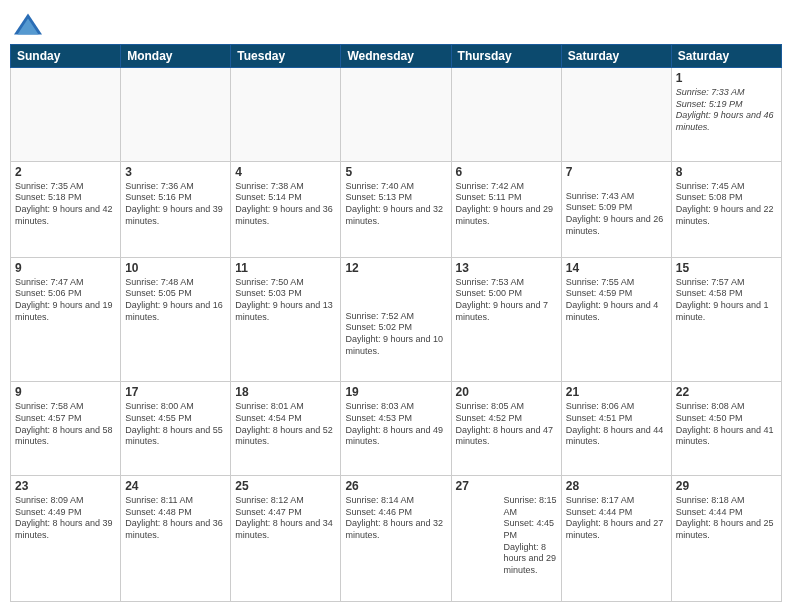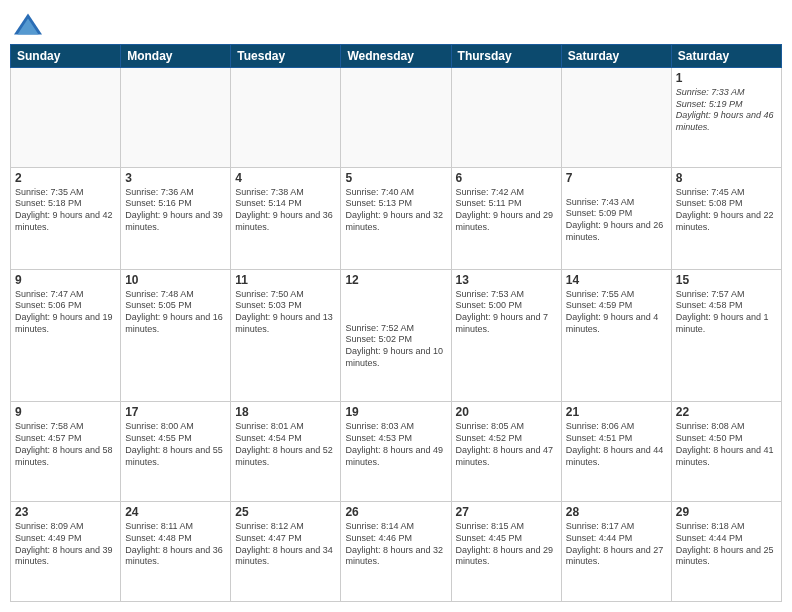--- a/index.html
+++ b/index.html
@@ -293,21 +293,21 @@
 Daylight: 8 hours and 34 minutes.</div>
           </td>
           <td>
             <span class="day-num">26</span>
             <div class="day-info" style="white-space: pre-line;">Sunrise: 8:14 AM
 Sunset: 4:46 PM
 Daylight: 8 hours and 32 minutes.</div>
           </td>
           <td>
             <span class="day-num">27</span>
-            <div class="day-info" style="white-space: pre-line;">Sunrise: 8:15 AM
+            <div class="day-info" style="white-space: pre-line; margin-left: 48px;">Sunrise: 8:15 AM
 Sunset: 4:45 PM
 Daylight: 8 hours and 29 minutes.</div>
           </td>
           <td>
             <span class="day-num">28</span>
             <div class="day-info" style="white-space: pre-line;">Sunrise: 8:17 AM
 Sunset: 4:44 PM
 Daylight: 8 hours and 27 minutes.</div>
           </td>
           <td>

